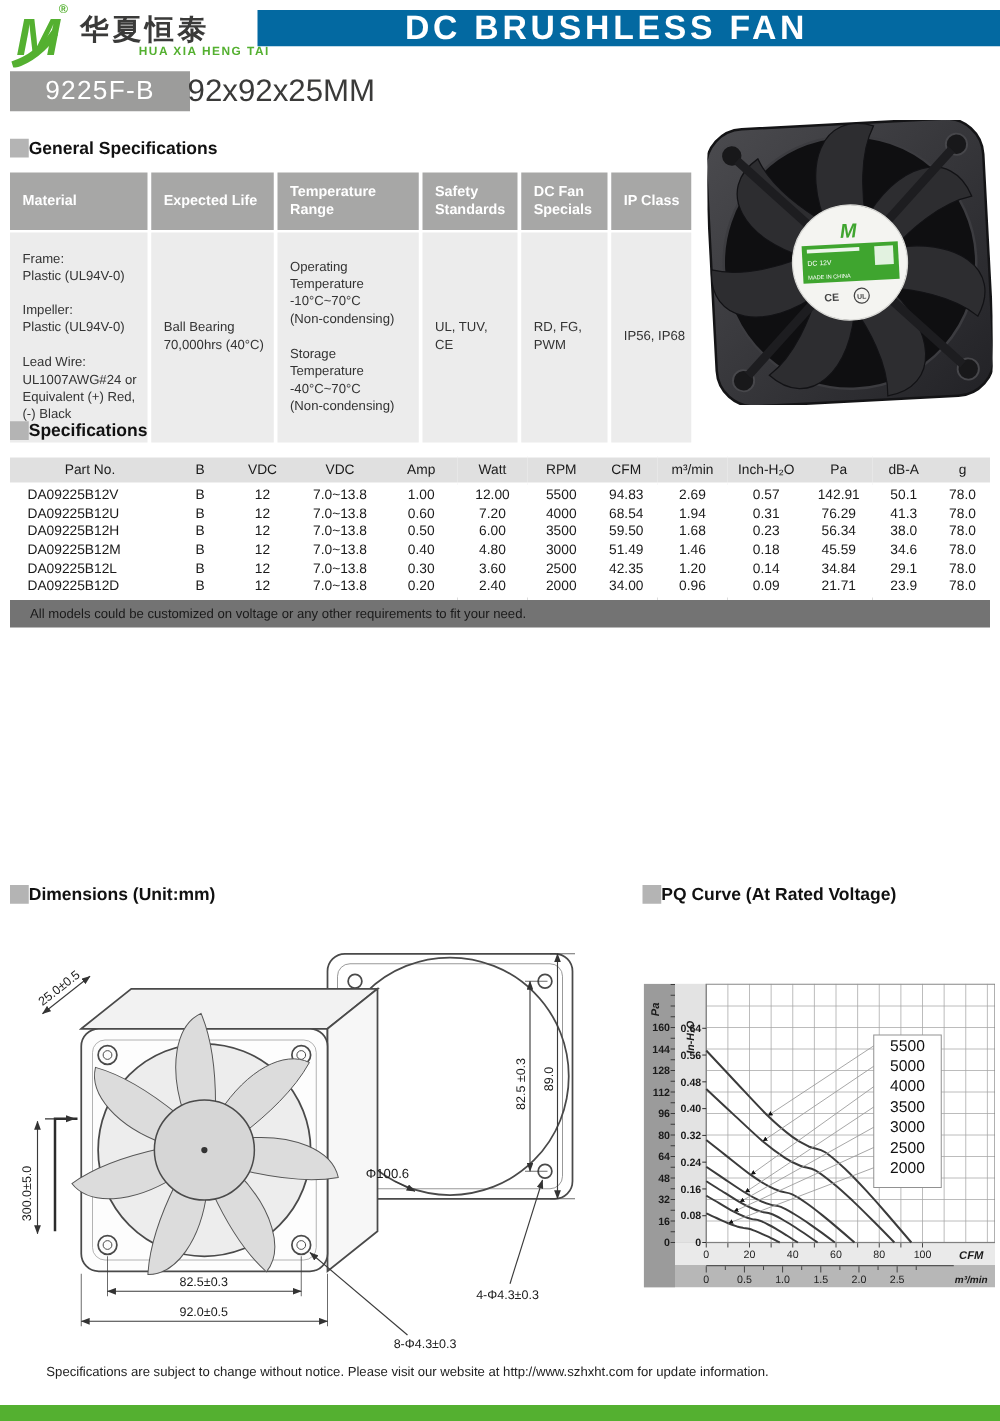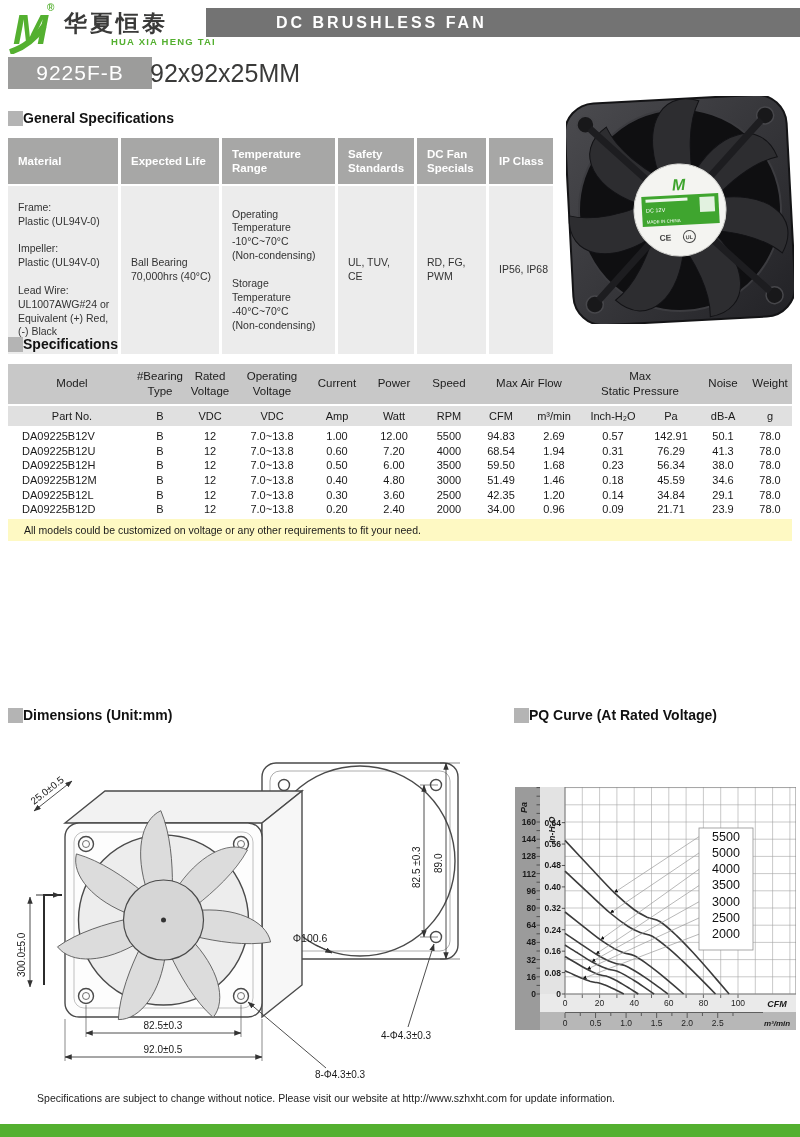--- a/index.html
+++ b/index.html
@@ -4,22 +4,22 @@
 <style>
   html,body{margin:0;padding:0;background:#888;}
   .page{position:relative;width:800px;height:1137px;background:#ffffff;margin:0 auto;overflow:hidden;
         font-family:"Liberation Sans",sans-serif;color:#1a1a1a;}
   .abs{position:absolute;}
 
   
   .brand-cn{left:64px;top:8px;font-size:23px;font-weight:bold;color:#3a3a39;letter-spacing:3px;}
   .brand-en{left:65px;top:36px;font-size:9.5px;font-weight:bold;color:#54b030;letter-spacing:1.2px;margin-left:46px;}
   .reg{left:47px;top:2px;font-size:10px;color:#54b030;font-weight:bold;}
-  .banner{left:206px;top:8px;width:594px;height:29px;background:#737373;box-sizing:border-box;
-          color:#fff;font-size:16px;font-weight:bold;letter-spacing:3px;line-height:29px;padding-left:70px;}
+  .banner{left:206px;top:8px;width:594px;height:29px;background:#0369a1;box-sizing:border-box;
+          color:#fff;font-size:27px;font-weight:bold;letter-spacing:3px;line-height:29px;padding-left:118px;}
   .model-badge{left:8px;top:57px;width:144px;height:32px;background:#9c9c9b;color:#fff;
                font-size:21px;text-align:center;line-height:32px;letter-spacing:1px;}
   .model-size{left:150px;top:57px;font-size:25px;color:#3a3a39;line-height:32px;}
 
   
   .sec{display:flex;align-items:center;}
   .bullet{width:15px;height:15px;background:#b4b4b4;flex:0 0 auto;}
   .sec b{font-size:14px;color:#111;}
 
   
@@ -34,21 +34,21 @@
   .fan-photo{left:566px;top:96px;}
 
   
   .swrap{left:8px;top:364px;width:784px;}
   table.stable{width:784px;border-collapse:collapse;table-layout:fixed;}
   table.stable th{background:#c8c8c8;font-weight:normal;font-size:11.5px;color:#1c1c1c;
                   white-space:pre-line;line-height:1.3;padding:5px 0;vertical-align:middle;}
   table.stable td{font-size:11px;text-align:center;padding:0;height:14.6px;color:#1a1a1a;}
   table.stable tr.units td{background:#e0e0e0;border-top:2px solid #fff;border-bottom:3px solid #fff;height:20px;}
   table.stable td.c-model{text-align:left;padding-left:14px;}
-  table.stable tr.note-row td{background:#fef9c3;border-top:3px solid #fff;text-align:left;
+  table.stable tr.note-row td{background:#737373;border-top:3px solid #fff;text-align:left;
                               font-size:10.5px;padding:5px 8px 5px 16px;height:auto;}
 
   
   .dims{left:10px;top:745px;}
   .dims text{font-family:"Liberation Sans",sans-serif;fill:#1a1a1a;}
 
   
   .pq{left:515px;top:787px;}
 
   
@@ -193,37 +193,20 @@
           <col style="width:56px">
           <col style="width:54px">
           <col style="width:50px">
         <col style="width:56px">
           <col style="width:62px">
           <col style="width:54px">
           <col style="width:50px">
           <col style="width:44px">
       </colgroup>
       <thead>
-        <tr>
-          <th>Model</th>
-          <th>#Bearing
-Type</th>
-          <th>Rated
-Voltage</th>
-          <th>Operating
-Voltage</th>
-          <th>Current</th>
-          <th>Power</th>
-          <th>Speed</th>
-          <th colspan="2">Max  Air  Flow</th>
-          <th colspan="2">Max
-Static  Pressure</th>
-          <th>Noise</th>
-          <th>Weight</th>
-        </tr>
         <tr class="units">
           <td>Part No.</td>
           <td>B</td>
           <td>VDC</td>
           <td>VDC</td>
           <td>Amp</td>
           <td>Watt</td>
           <td>RPM</td>
           <td>CFM</td>
           <td>m³/min</td>

